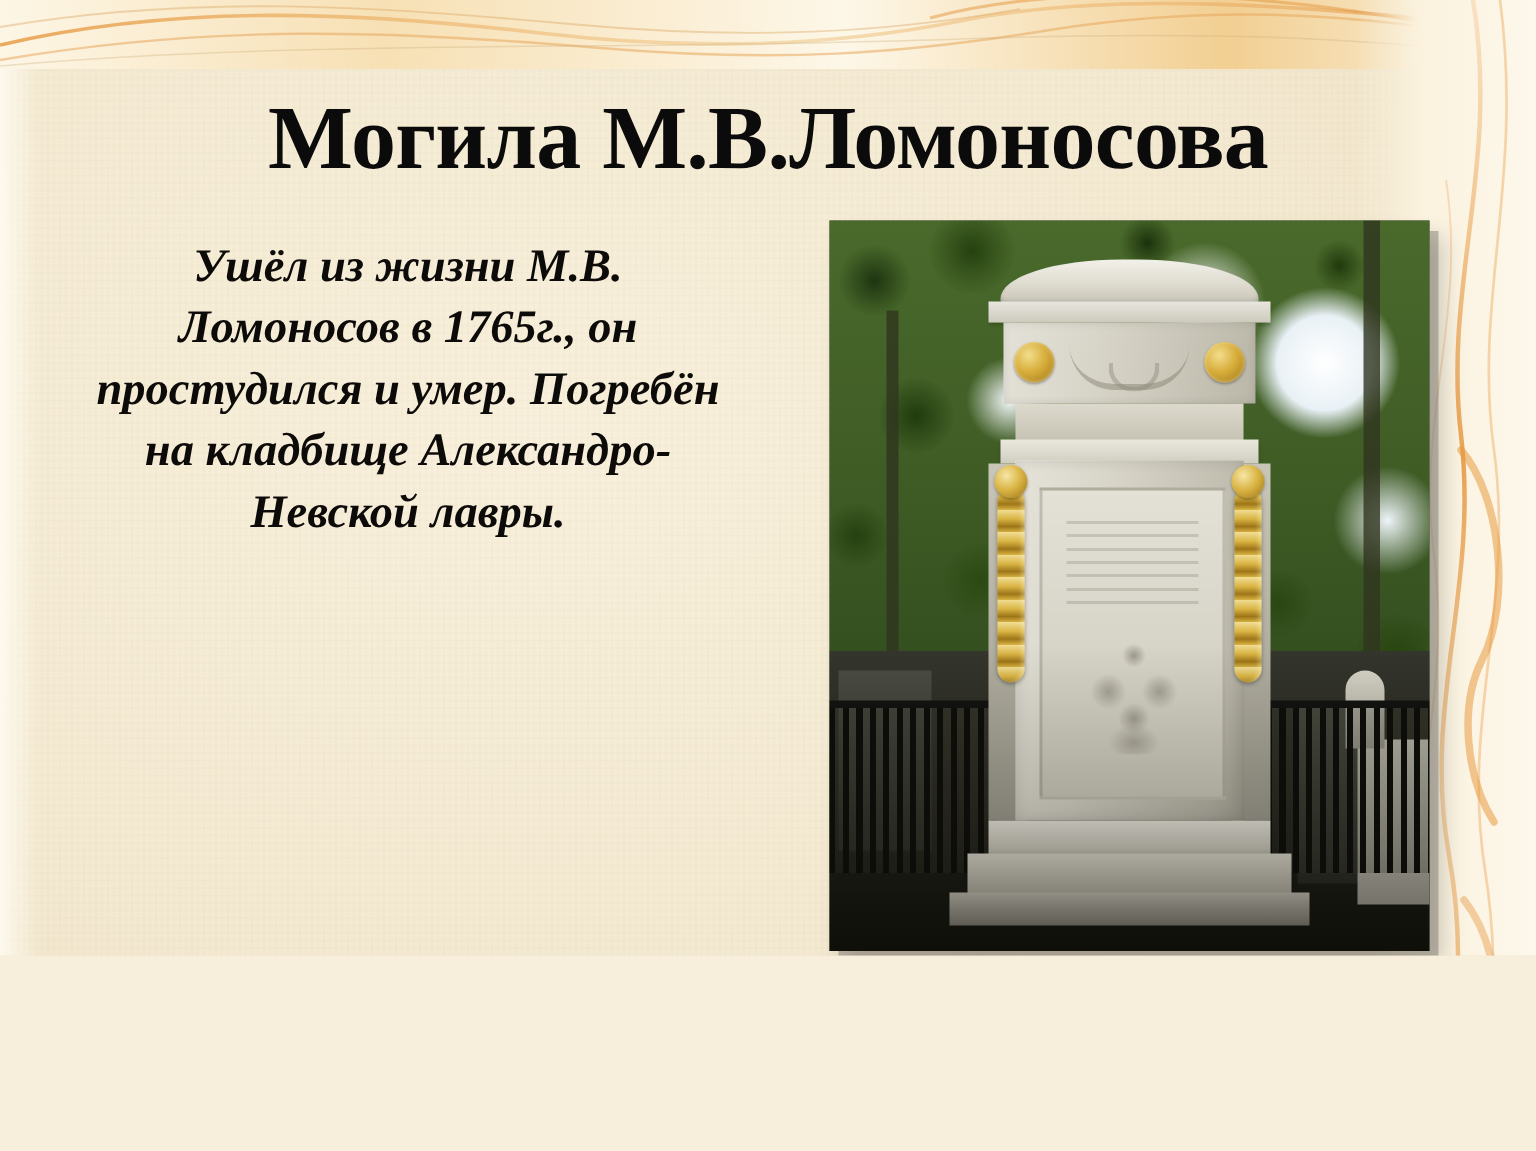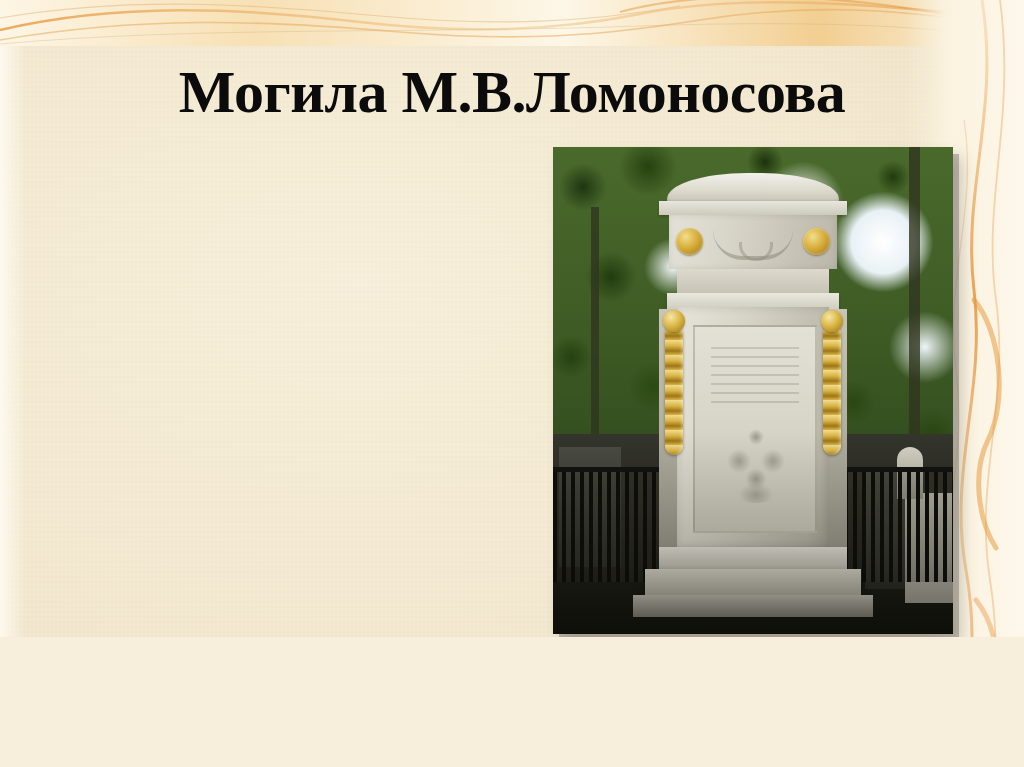--- a/index.html
+++ b/index.html
@@ -372,20 +372,21 @@
       <path d="M96,0 C112,120 78,200 92,300 C106,404 70,478 86,580 C100,668 82,716 92,767" fill="none" stroke="#eda85a" stroke-opacity="0.45" stroke-width="1.8"></path>
       <path d="M60,120 C74,210 40,280 52,370 C64,462 34,520 46,610" fill="none" stroke="#e8a05a" stroke-opacity="0.30" stroke-width="1.3"></path>
       <path d="M70,300 C96,330 104,400 84,440 C68,472 74,520 92,548" fill="none" stroke="#e79a42" stroke-opacity="0.55" stroke-width="5" stroke-linecap="round"></path>
       <path d="M72,600 C94,628 100,676 82,706" fill="none" stroke="#e89c48" stroke-opacity="0.45" stroke-width="5" stroke-linecap="round"></path>
     </svg>
   </div>
 
   <div id="title">Могила М.В.Ломоносова</div>
 
   <div id="body-text">
+    <p class="p2">Ушёл из жизни М.В. Ломоносов в 1765г., он простудился и умер. Погребён на кладбище Александро-Невской лавры.</p>
   </div>
 
   <div id="photo-frame">
     <div id="photo">
 
       <div class="p-sky"></div>
       <div class="p-foliage"></div>
 
       <div class="p-trunk" style="left:356px; top:0;   width:11px; height:300px;"></div>
       <div class="p-trunk" style="left:38px;  top:60px; width:8px;  height:250px;"></div>

